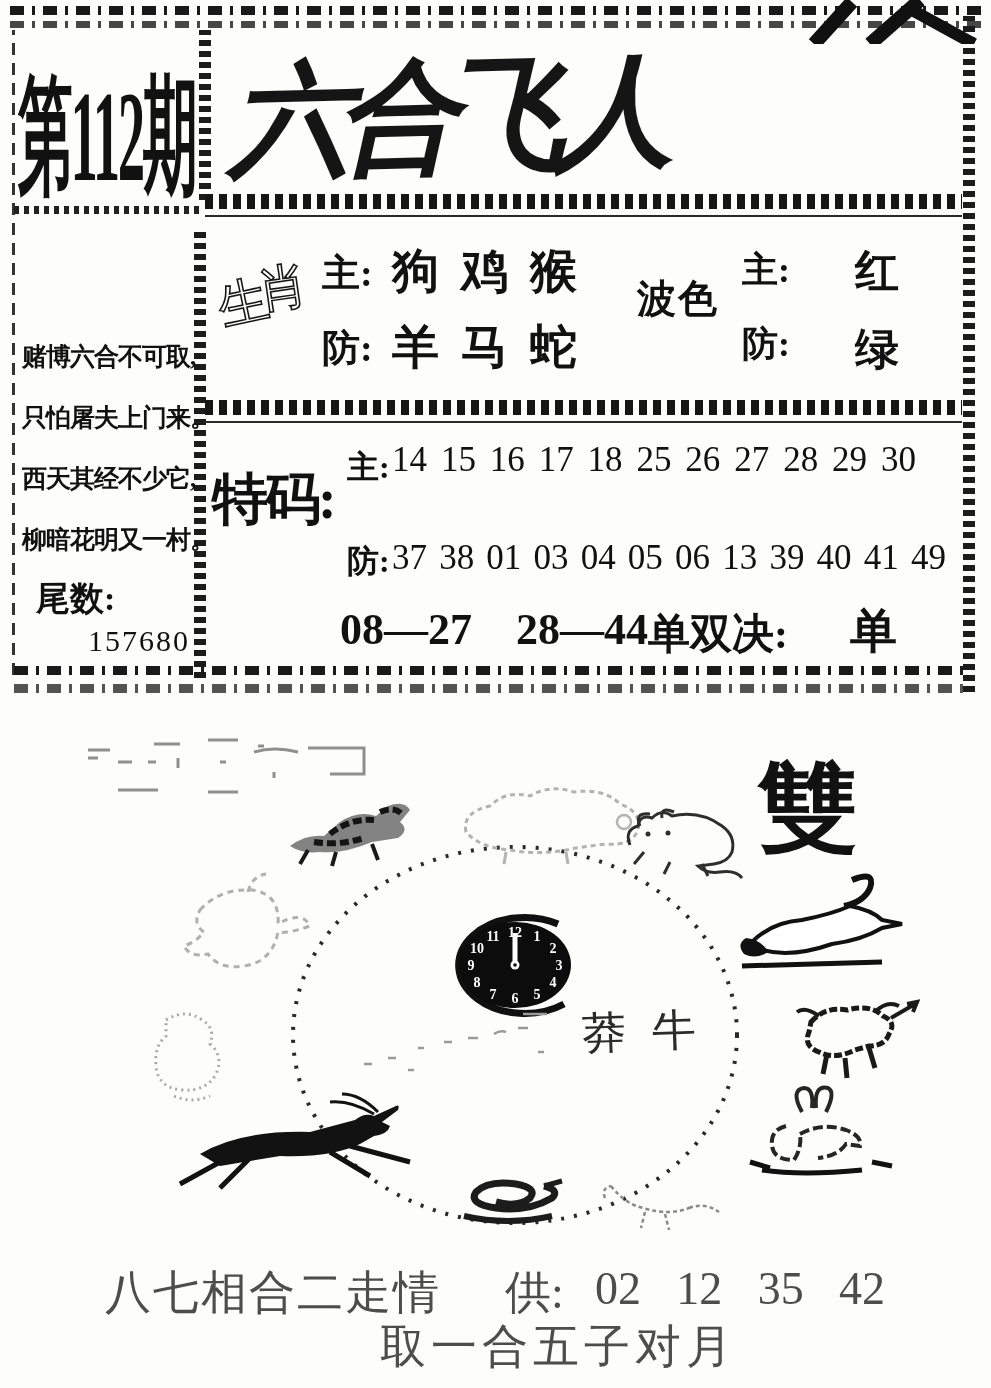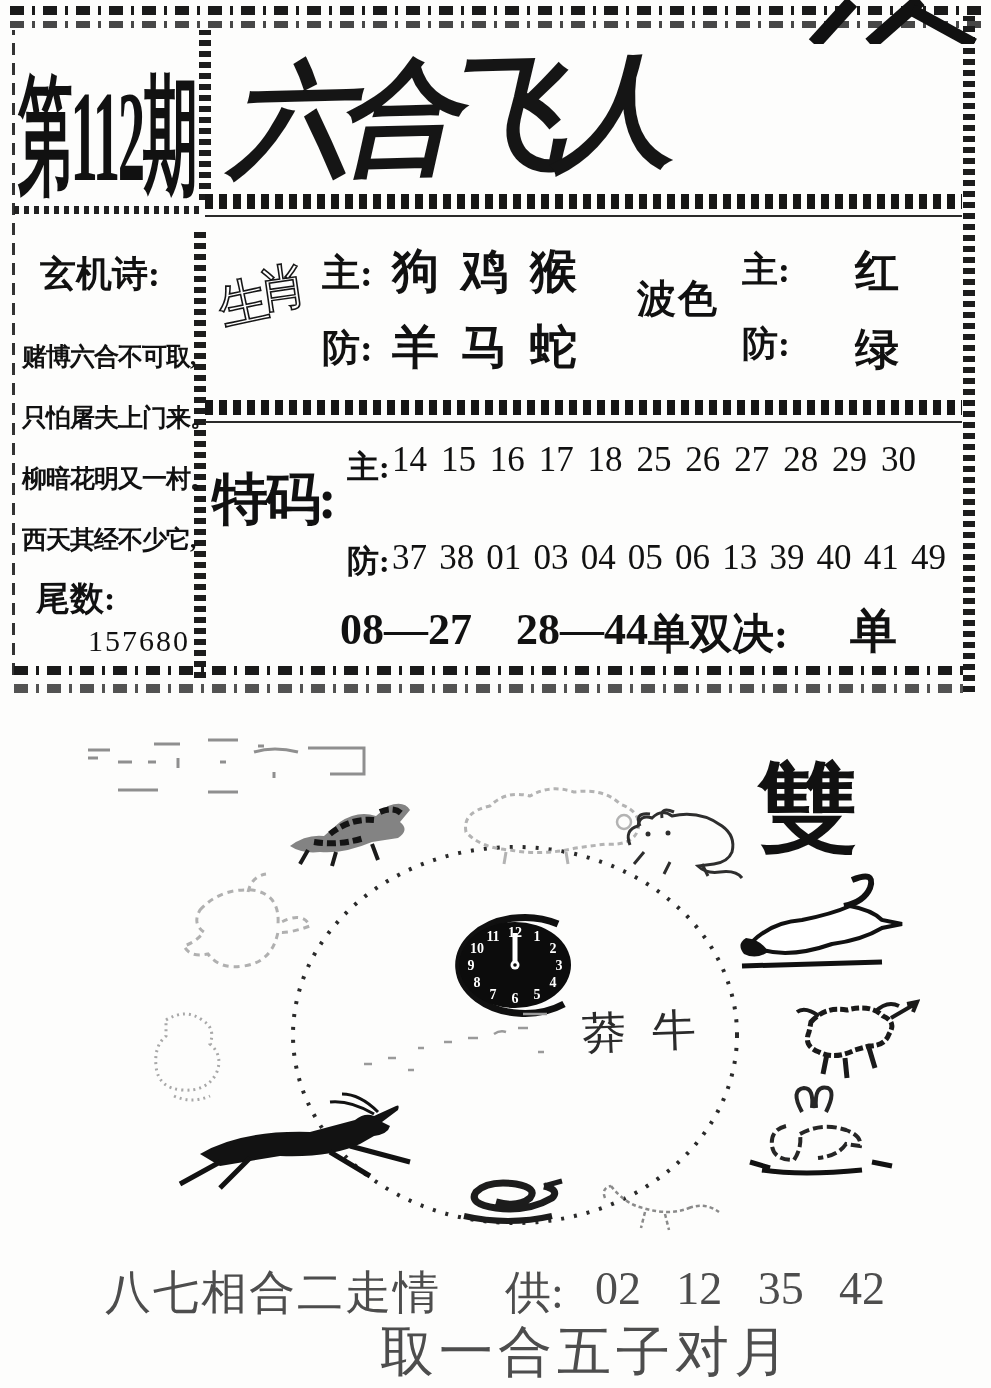--- a/index.html
+++ b/index.html
@@ -28,21 +28,21 @@
         letter-spacing:-1px;line-height:61px;white-space:nowrap;}
   .tail-label{position:absolute;left:36px;top:576px;font-size:34px;font-weight:800;}
   .tail-value{position:absolute;left:88px;top:624px;font-size:30px;letter-spacing:2px;}
   .lbl{position:absolute;font-weight:800;}
   .bigz{position:absolute;display:flex;font-size:47px;font-weight:800;}
   .numrow{position:absolute;display:flex;justify-content:space-between;font-size:35px;}
   .double-char{position:absolute;left:758px;top:742px;font-size:100px;font-weight:700;}
   .circle-label{position:absolute;left:582px;top:1002px;font-size:44px;font-weight:500;
         letter-spacing:26px;color:#2b2b2b;transform:rotate(-2deg);white-space:nowrap;}
   .footer1{position:absolute;top:1262px;font-size:46px;color:#4d4d4d;font-weight:400;white-space:nowrap;}
-  .footer2{position:absolute;left:380px;top:1316px;font-size:54px;color:#4d4d4d;font-weight:400;
+  .footer2{position:absolute;left:380px;top:1316px;font-size:46px;color:#4d4d4d;font-weight:400;
         letter-spacing:5px;white-space:nowrap;}
   svg{display:block;}
 </style>
 </head>
 <body>
 
 <div class="page">
 
   <div class="hdash" style="left:10px;top:6px;width:972px;"></div>
   <div class="hdash" style="left:10px;top:21px;width:972px;height:7px;opacity:.8;"></div>
@@ -59,26 +59,25 @@
   <div class="hdash" style="left:14px;top:684px;width:952px;opacity:.75;"></div>
 
   <div class="issue">第112期</div>
   <div class="title">六合飞人</div>
   <svg class="abs" style="left:786px;top:0;" width="200" height="44" viewBox="0 0 200 44">
     <path d="M28 44 L66 2" stroke="#111" stroke-width="14"></path>
     <path d="M84 44 L134 0" stroke="#111" stroke-width="14"></path>
     <path d="M126 10 L188 44" stroke="#111" stroke-width="12"></path>
   </svg>
 
-  <div class="poem-head">玄机诗:</div>
   <div class="poem">
     <div>赌博六合不可取,</div>
     <div>只怕屠夫上门来。</div>
+    <div>西天其经不少它,</div>
     <div>柳暗花明又一村。</div>
-    <div>西天其经不少它,</div>
   </div>
   <div class="tail-label">尾数:</div>
   <div class="tail-value">157680</div>
 
   <svg class="abs" style="left:212px;top:246px;" width="90" height="100" viewBox="0 0 90 100">
     <text x="6" y="74" font-size="50" fill="#fff" stroke="#161616" stroke-width="1.6" transform="rotate(-12 30 55)">生</text>
     <text x="46" y="60" font-size="50" fill="#fff" stroke="#161616" stroke-width="1.6" transform="rotate(-8 60 40)">肖</text>
   </svg>
   <div class="lbl" style="left:322px;top:248px;font-size:38px;">主:</div>
   <div class="bigz" style="left:392px;top:240px;gap:22px;">

